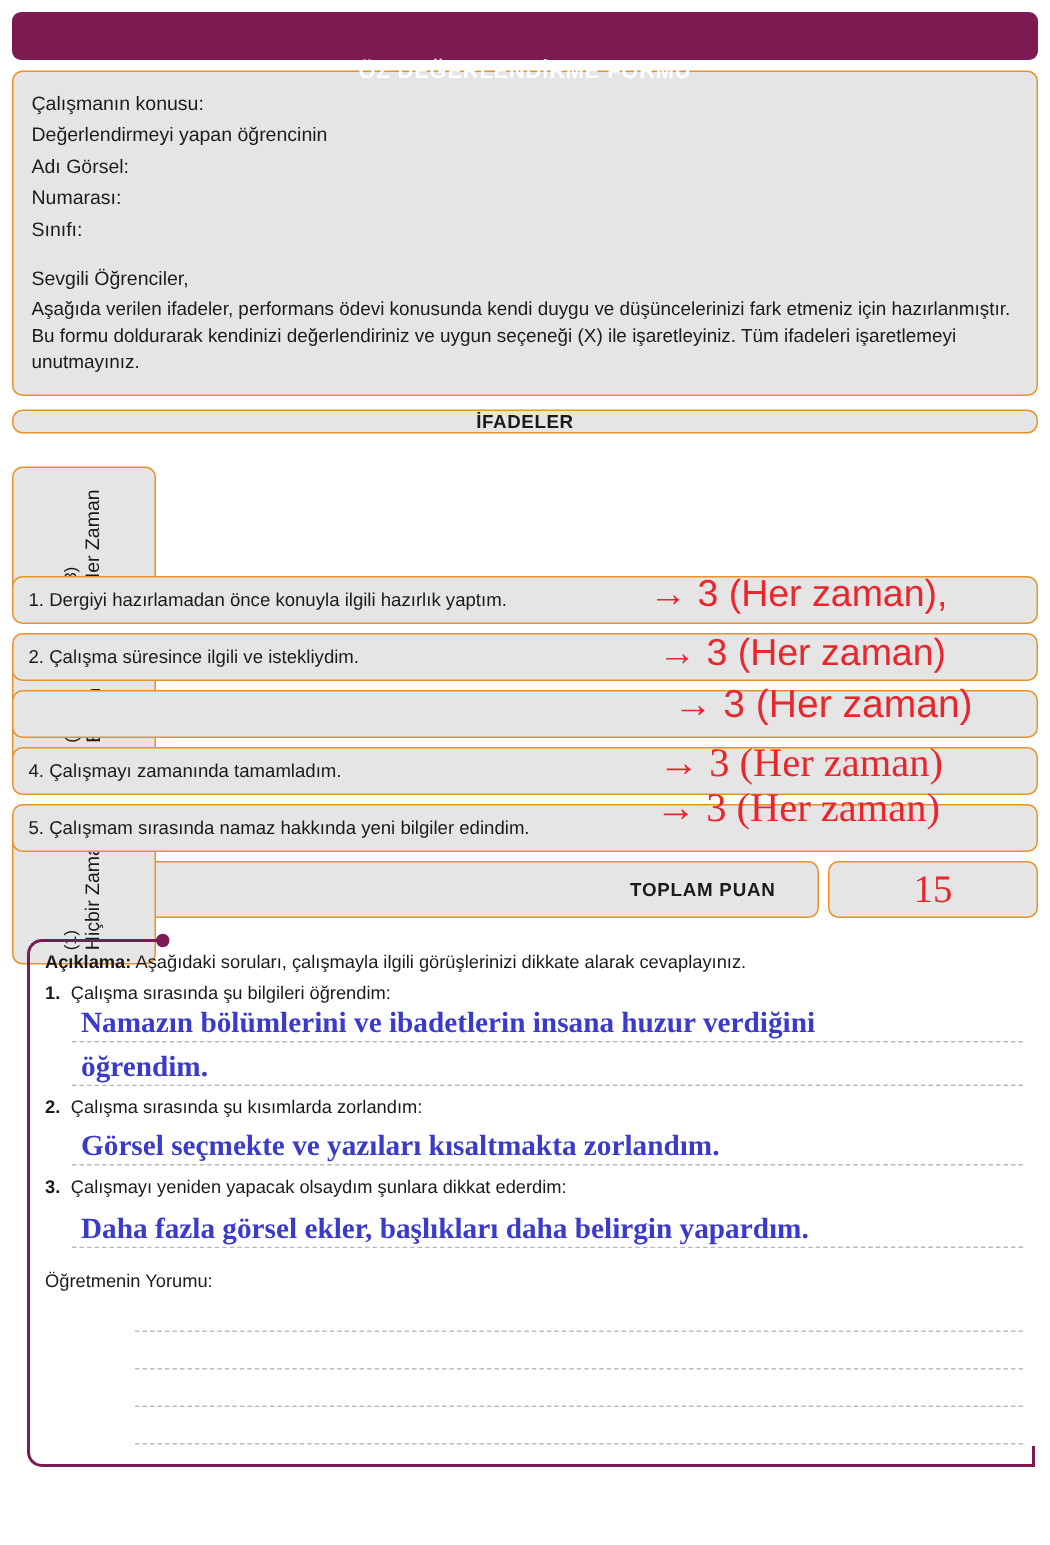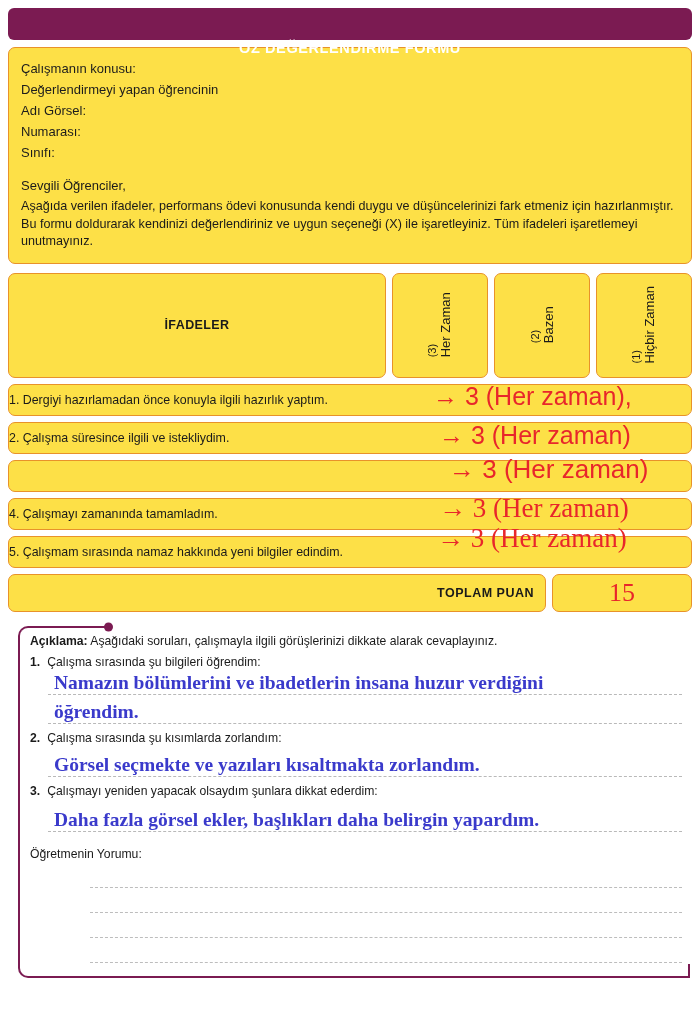--- a/index.html
+++ b/index.html
@@ -29,21 +29,21 @@
   .title-bar .title-text {
     color: #ffffff;
     font-size: 14.5px;
     font-weight: bold;
     letter-spacing: 0.6px;
     margin-top: 48px;
   }
 
   
   .card {
-    background: #fde047;
+    background: #e5e5e5;
     border: 1.6px solid #E8922A;
     border-radius: 7px;
   }
 
   
   .ident {
     margin-top: 7px;
     padding: 10px 12px 12px 12px;
   }
   .ident .line {
@@ -60,22 +60,23 @@
   .ident .para {
     font-size: 12.6px;
     line-height: 17.5px;
     text-align: left;
   }
 
   
   .scale-row {
     margin-top: 9px;
     display: flex;
-    gap: 6px;
+    gap: 22px;
     height: 105px;
+    flex-direction: column;
   }
   .scale-main {
     flex: 1 1 auto;
     display: flex;
     align-items: center;
     justify-content: center;
   }
   .scale-main .lbl {
     font-size: 12.5px;
     font-weight: bold;
@@ -99,20 +100,21 @@
   }
   .vert .num { font-size: 11px; }
   .vert .nm { font-size: 13px; }
 
   
   .stmt {
     margin-top: 6px;
     height: 32px;
     display: flex;
     align-items: center;
+    padding-left: 10px;
     position: relative;
   }
   .stmt .txt {
     font-size: 12.4px;
     white-space: nowrap;
   }
   .mark {
     position: absolute;
     color: #E8262B;
     white-space: nowrap;
@@ -132,21 +134,21 @@
     margin-top: 6px;
     display: flex;
     gap: 6px;
     height: 38px;
   }
   .total-label {
     flex: 1 1 auto;
     display: flex;
     align-items: center;
     justify-content: flex-end;
-    padding-right: 11px;
+    padding-right: 28px;
   }
   .total-label .t {
     font-size: 12.5px;
     font-weight: bold;
     letter-spacing: 0.5px;
   }
   .total-score {
     width: 140px;
     flex: 0 0 140px;
     display: flex;

